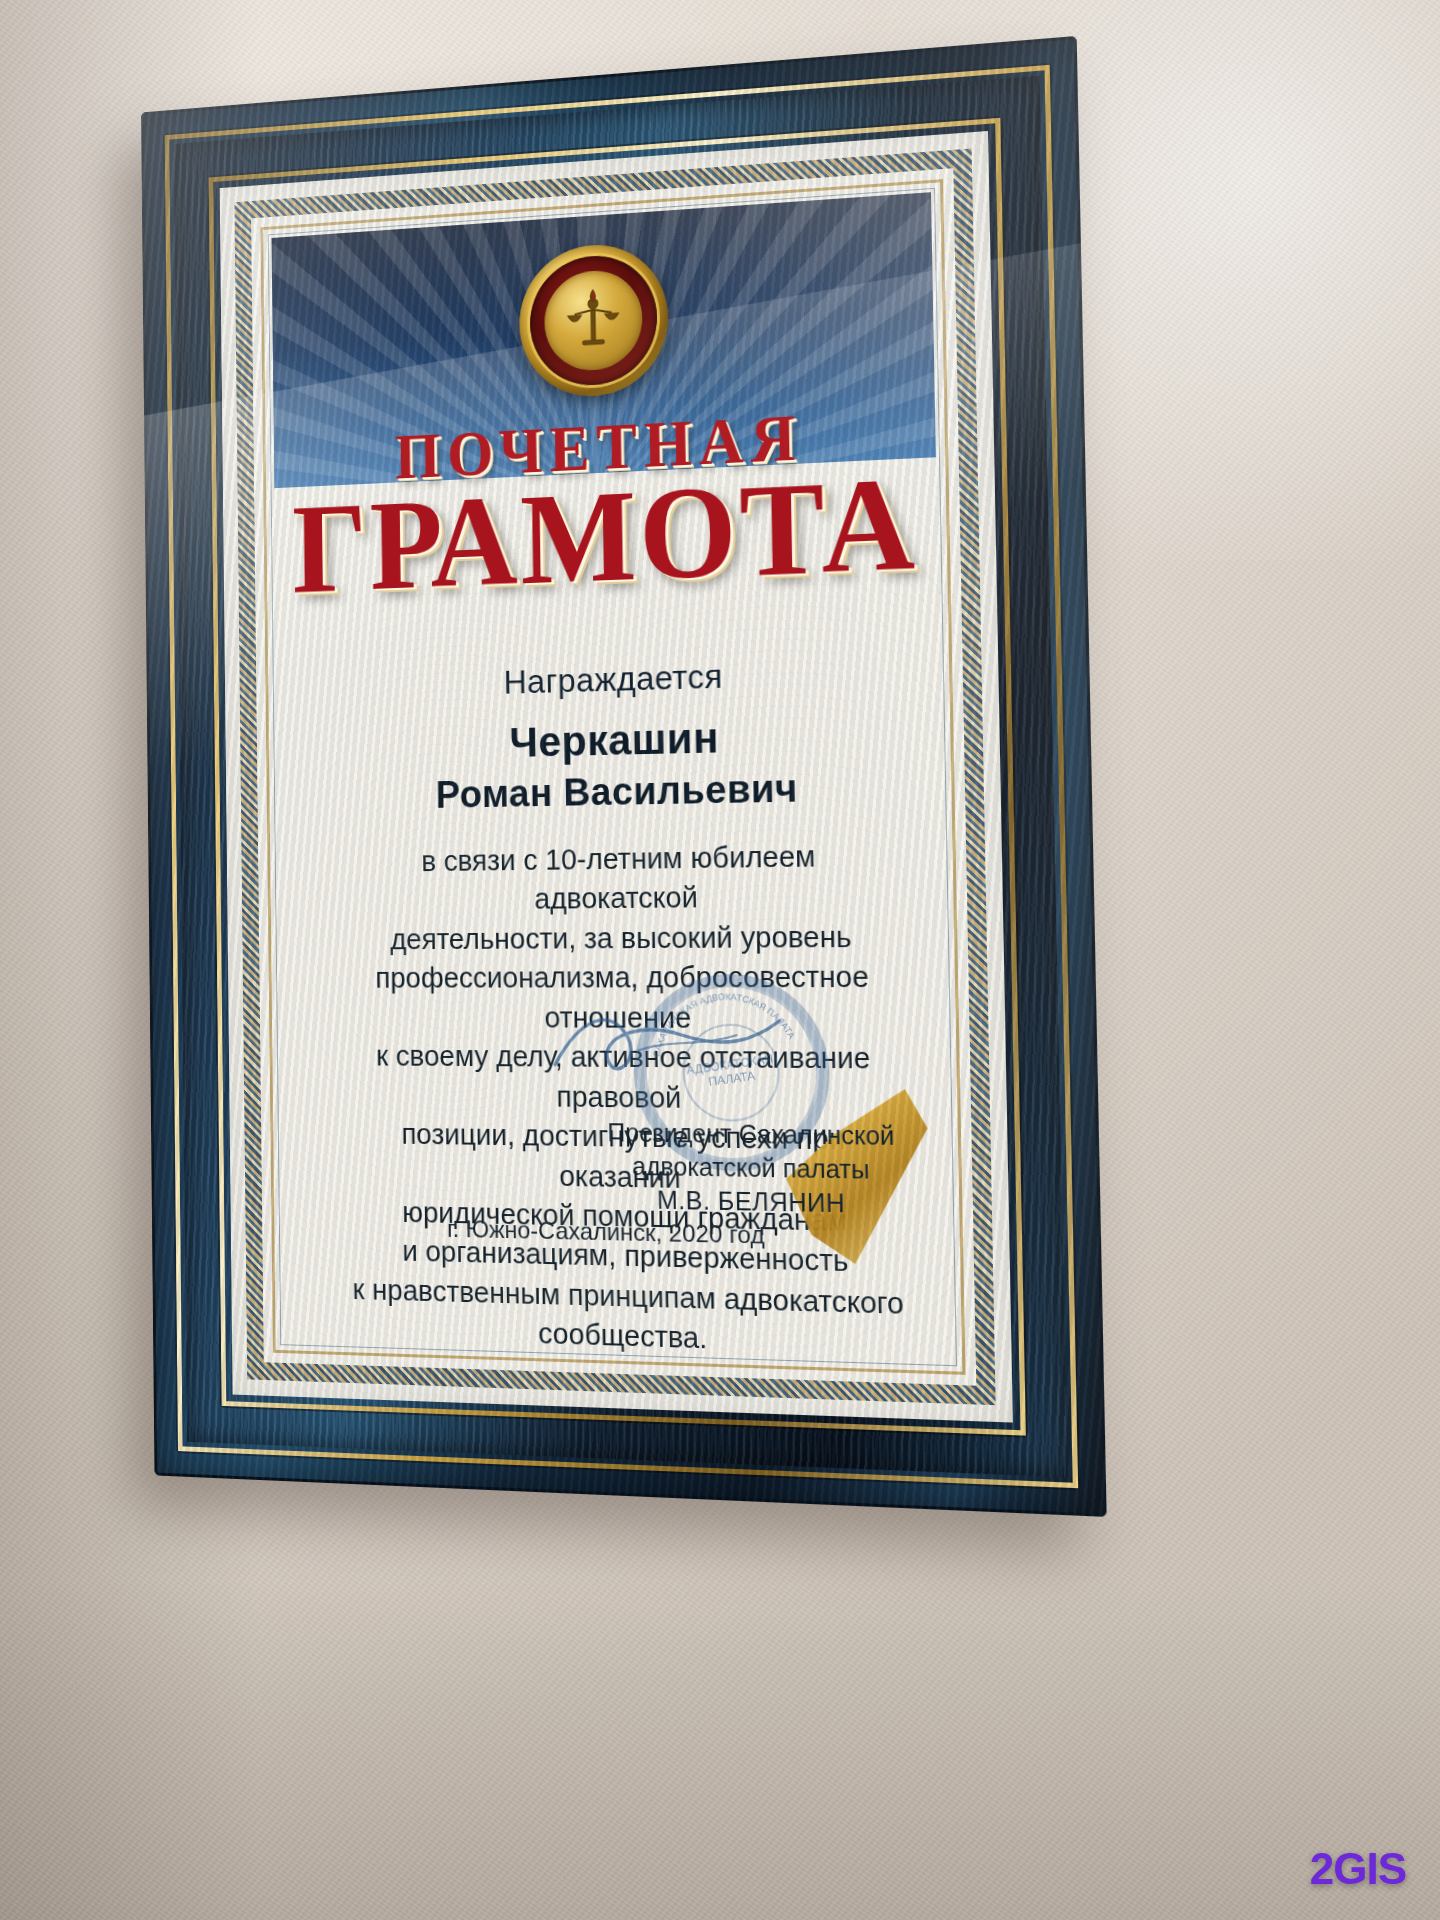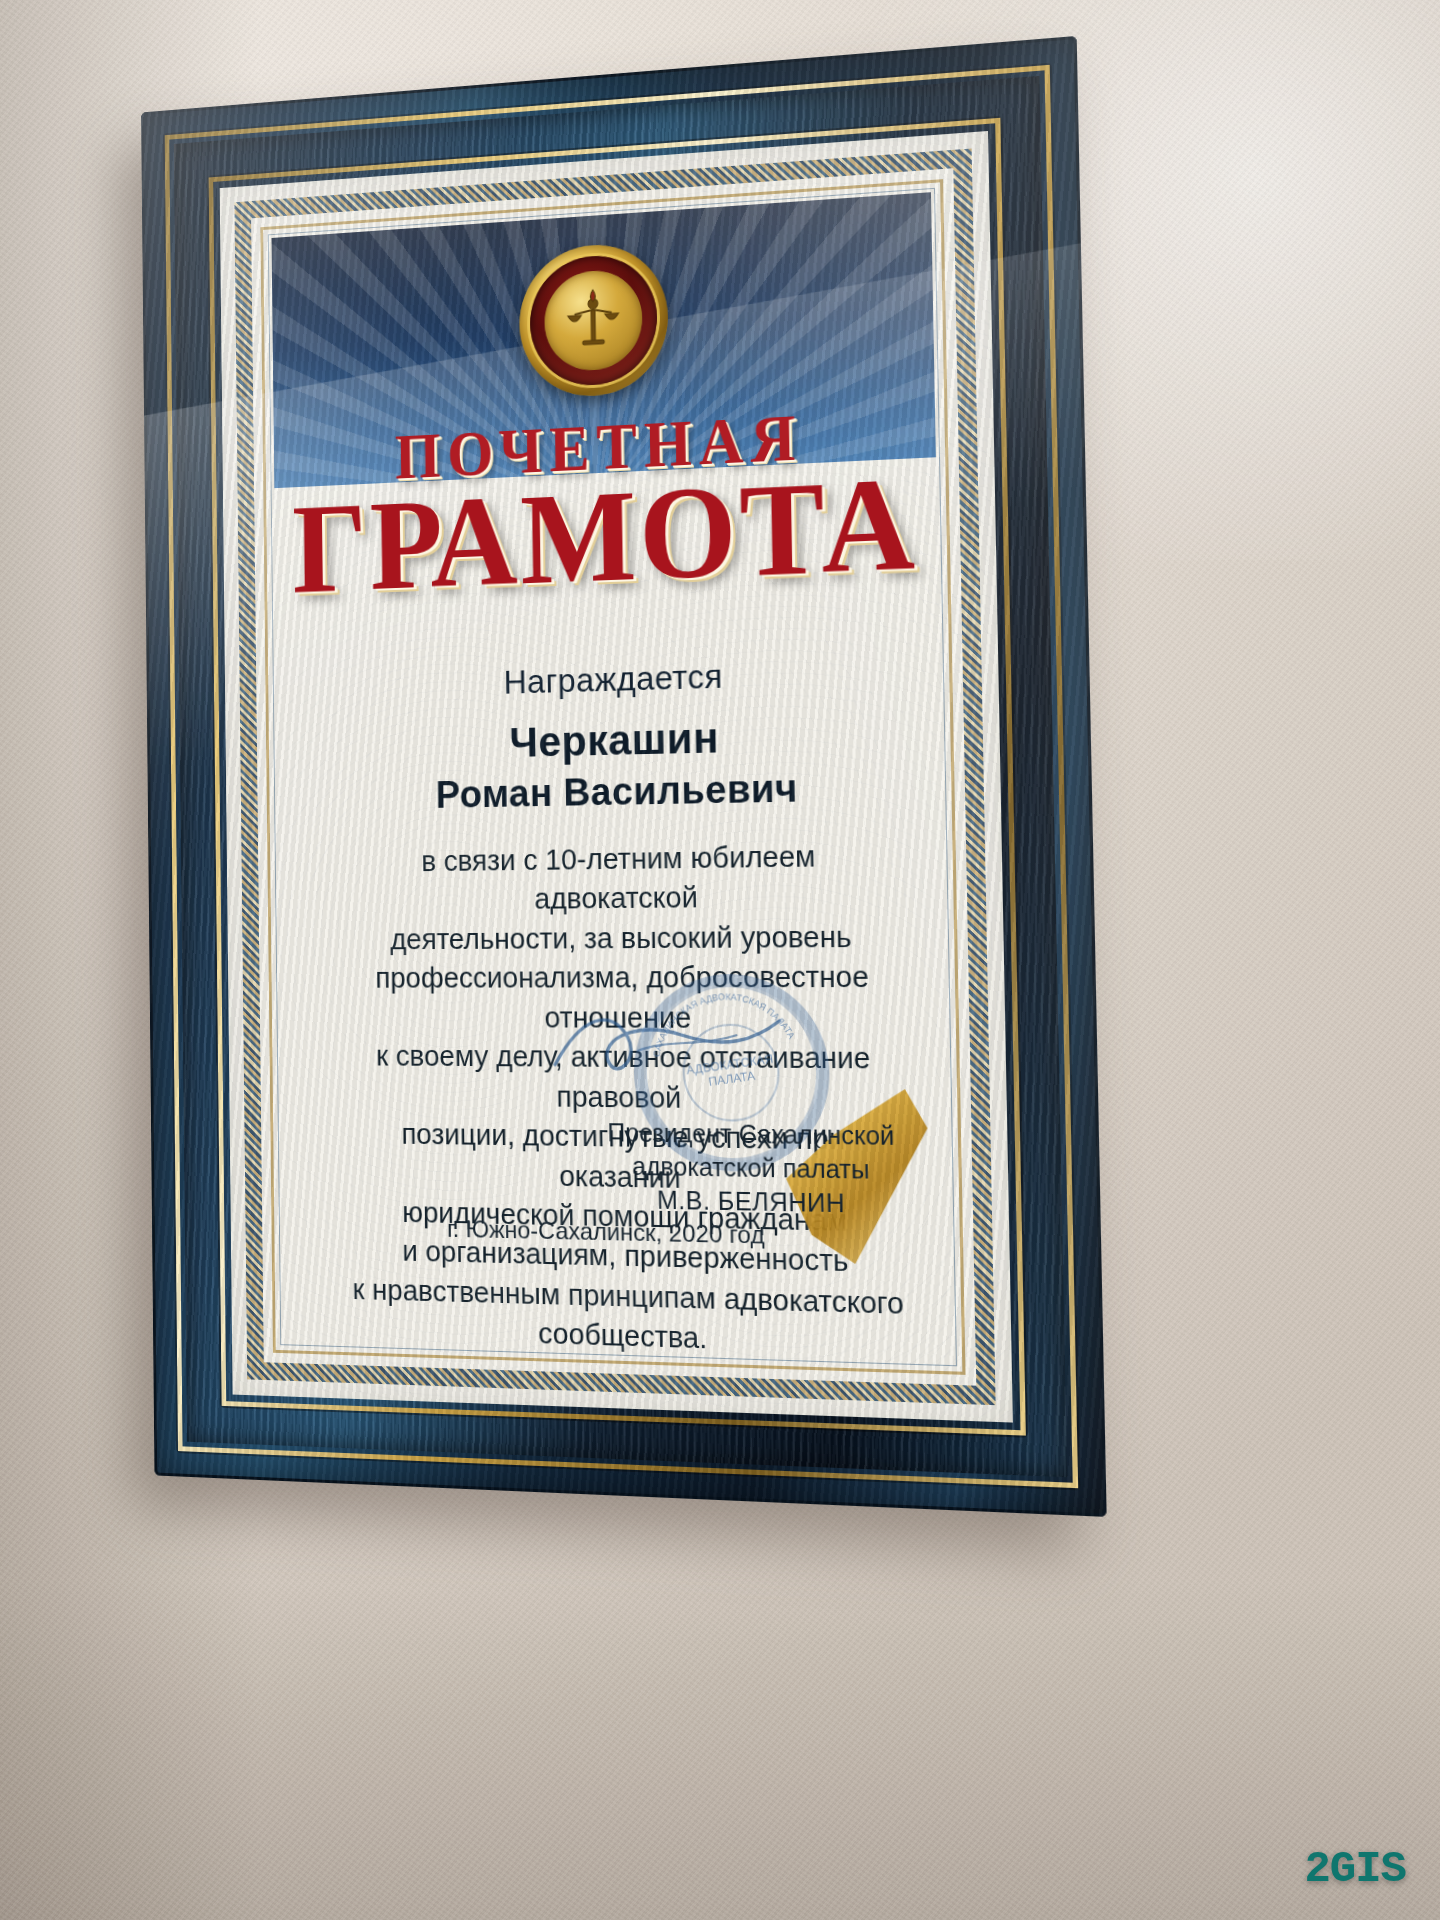--- a/index.html
+++ b/index.html
@@ -234,22 +234,22 @@
   }
   #glassStreak{
     position:absolute;left:-10%;top:18%;width:130%;height:26%;
     background:linear-gradient(172deg, rgba(255,255,255,.22), rgba(255,255,255,0) 70%);
     transform:rotate(-7deg);pointer-events:none;mix-blend-mode:screen;
   }
 
   
   #watermark{
     position:absolute;right:34px;bottom:26px;
-    font-family:Liberation Mono, monospace;
-    font-weight:700;font-size:44px;letter-spacing:-1px;color:#0f766e;
+    font-family:Liberation Sans, sans-serif;
+    font-weight:700;font-size:44px;letter-spacing:-1px;color:#6d28d9;
     text-shadow:0 2px 6px rgba(0,0,0,.35);
     z-index:40;
   }
 </style>
 </head>
 <body>
 
 <div id="wall">
   <div id="wallGlowTopRight"></div>
   <div id="wallShadowLeft"></div>

